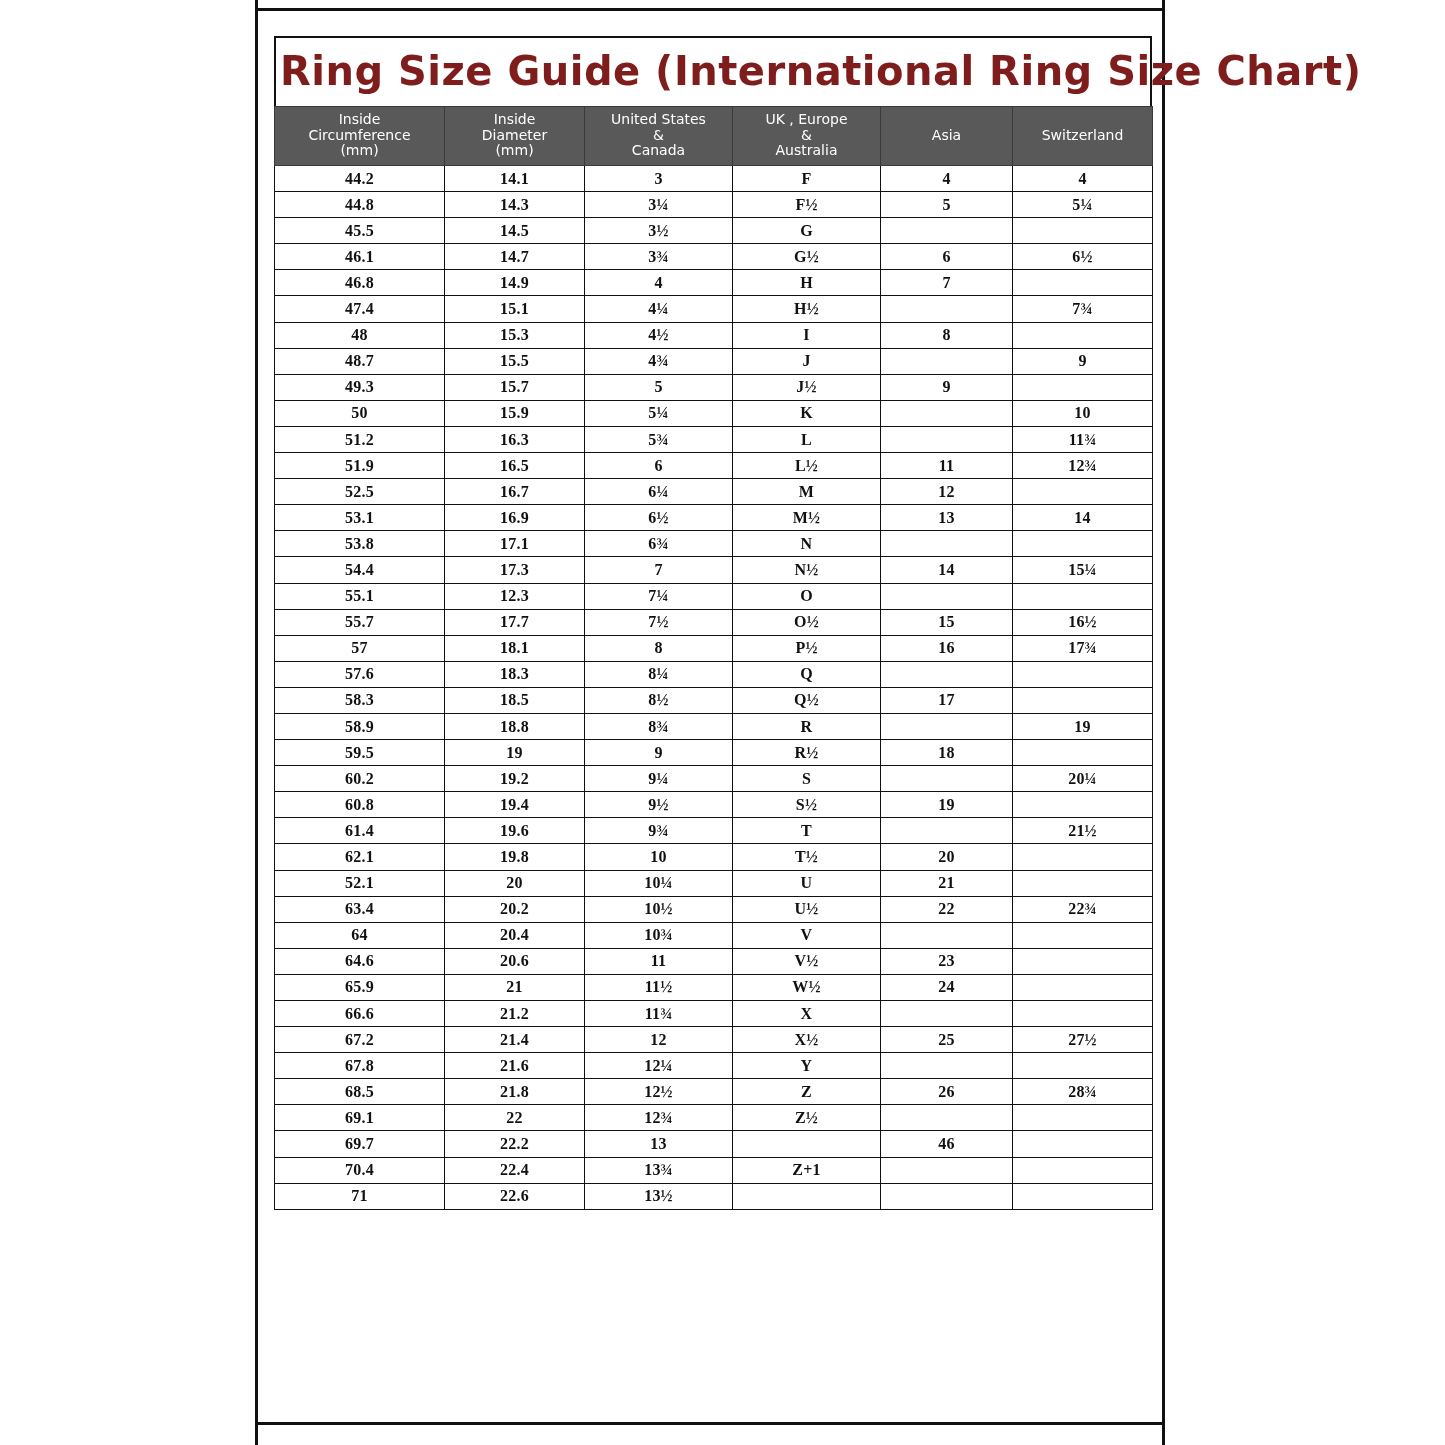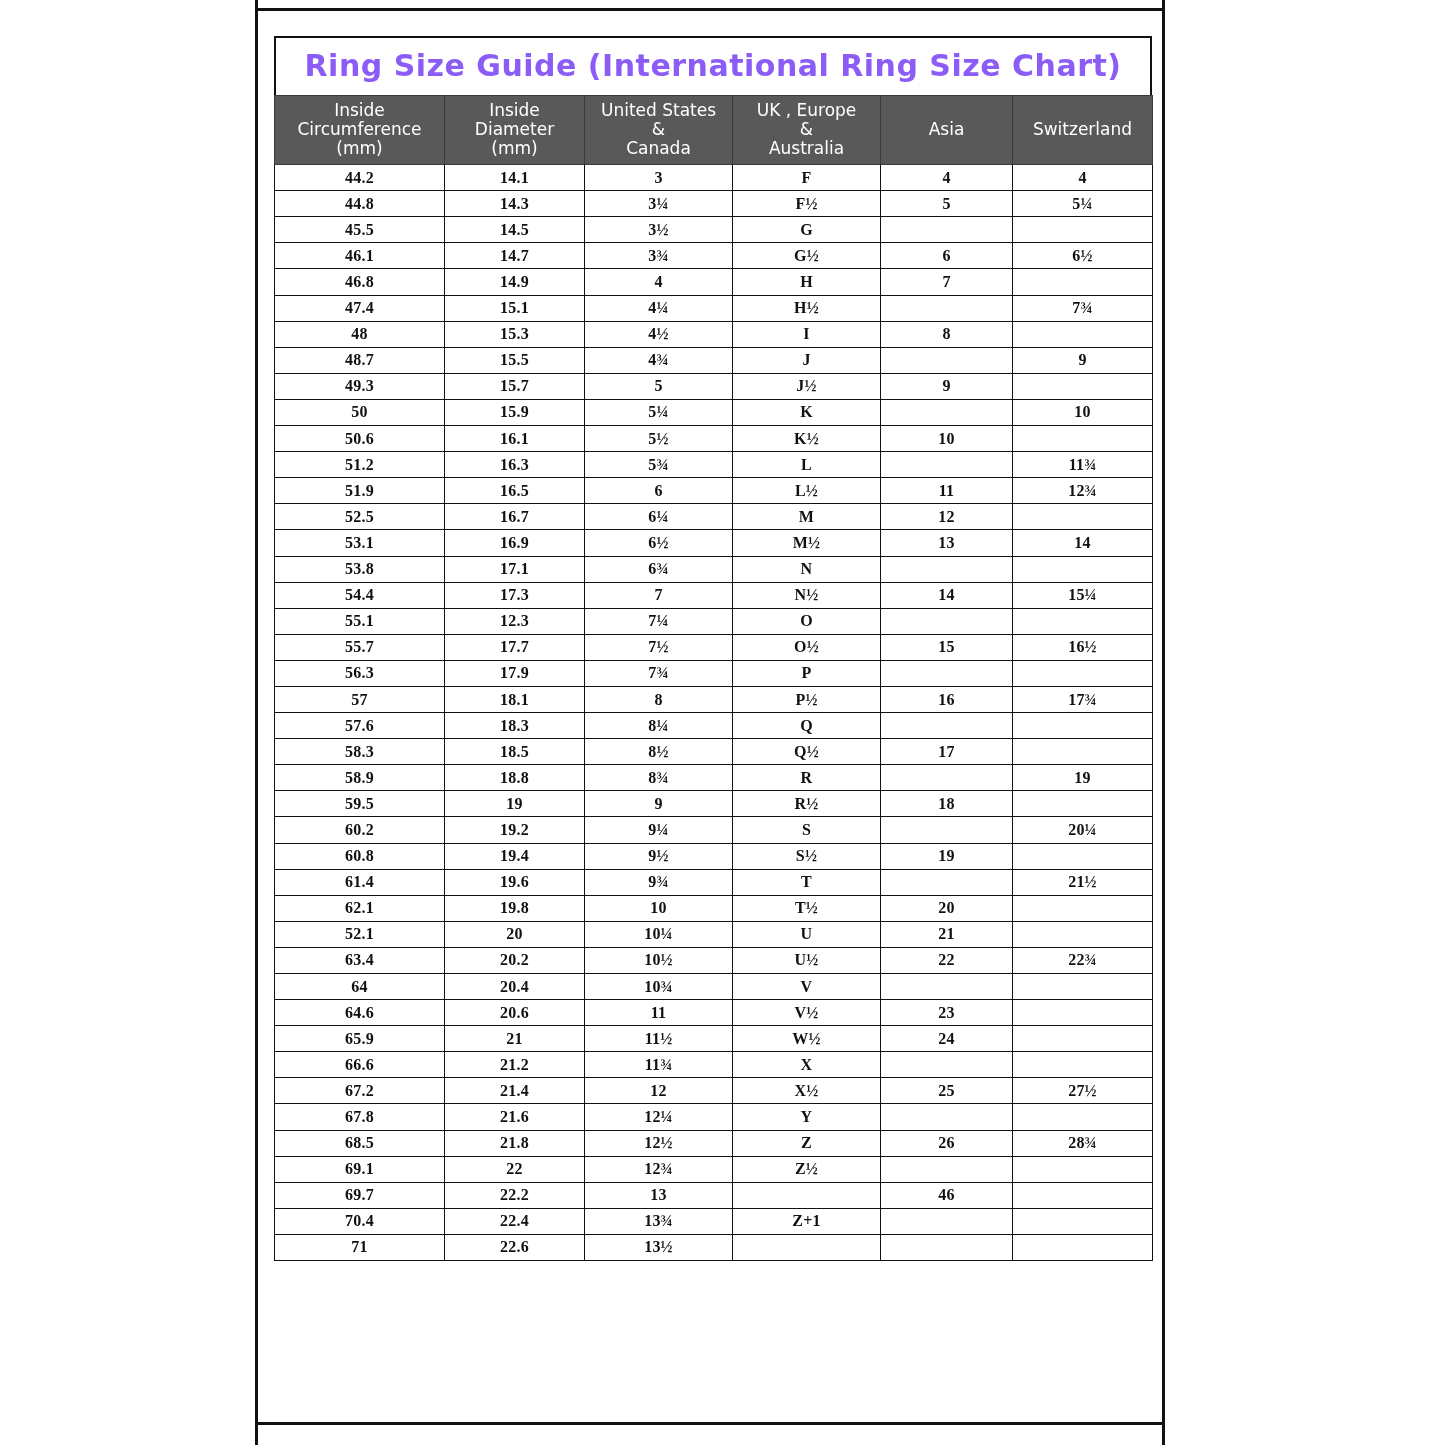--- a/index.html
+++ b/index.html
@@ -58,42 +58,42 @@
   .title-bar {
     border: 2px solid #111;
     border-bottom: none;
     text-align: center;
     padding: 10px 4px 12px 4px;
     background: #ffffff;
   }
   .title-bar .title-text {
     font-family: "DejaVu Sans", sans-serif;
     font-weight: bold;
-    font-size: 30px;
+    font-size: 40px;
     letter-spacing: 0.5px;
-    color: #8b5cf6;
+    color: #7f1d1d;
     white-space: nowrap;
   }
   table.ring {
     border-collapse: collapse;
     width: 878px;
     table-layout: fixed;
   }
   table.ring th, table.ring td {
     border: 1px solid #111;
     text-align: center;
     vertical-align: middle;
     color: #111;
   }
   table.ring thead th {
     background: #59595a;
     color: #ffffff;
     font-family: "DejaVu Sans", sans-serif;
     font-weight: normal;
-    font-size: 17px;
+    font-size: 14px;
     line-height: 1.12;
     padding: 5px 2px 6px 2px;
     border: 1px solid #3a3a3a;
   }
   table.ring tbody td {
     font-family: "Liberation Serif", serif;
     font-weight: bold;
     font-size: 16px;
     height: 25.1px;
     padding: 0;
@@ -231,28 +231,20 @@
             </tr>
             <tr>
               <td>50</td>
               <td>15.9</td>
               <td>5¼</td>
               <td>K</td>
               <td></td>
               <td>10</td>
             </tr>
             <tr>
-              <td>50.6</td>
-              <td>16.1</td>
-              <td>5½</td>
-              <td>K½</td>
-              <td>10</td>
-              <td></td>
-            </tr>
-            <tr>
               <td>51.2</td>
               <td>16.3</td>
               <td>5¾</td>
               <td>L</td>
               <td></td>
               <td>11¾</td>
             </tr>
             <tr>
               <td>51.9</td>
               <td>16.5</td>
@@ -301,28 +293,20 @@
               <td></td>
               <td></td>
             </tr>
             <tr>
               <td>55.7</td>
               <td>17.7</td>
               <td>7½</td>
               <td>O½</td>
               <td>15</td>
               <td>16½</td>
-            </tr>
-            <tr>
-              <td>56.3</td>
-              <td>17.9</td>
-              <td>7¾</td>
-              <td>P</td>
-              <td></td>
-              <td></td>
             </tr>
             <tr>
               <td>57</td>
               <td>18.1</td>
               <td>8</td>
               <td>P½</td>
               <td>16</td>
               <td>17¾</td>
             </tr>
             <tr>

